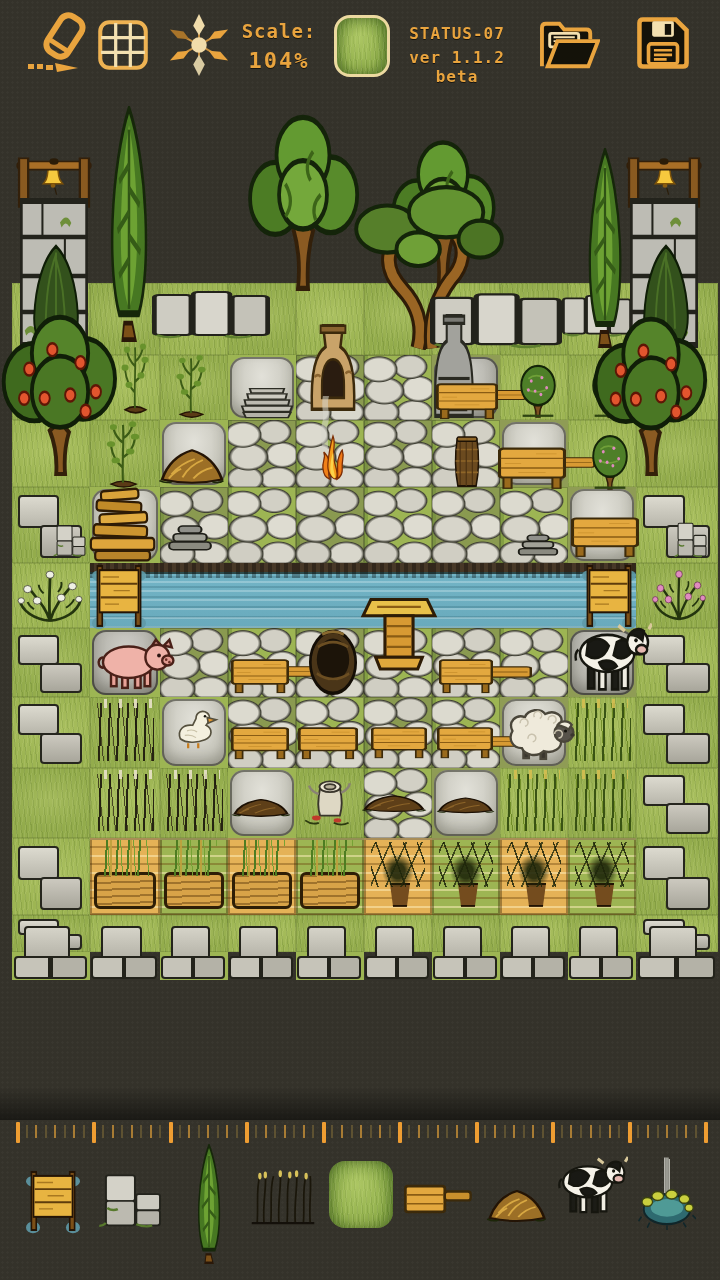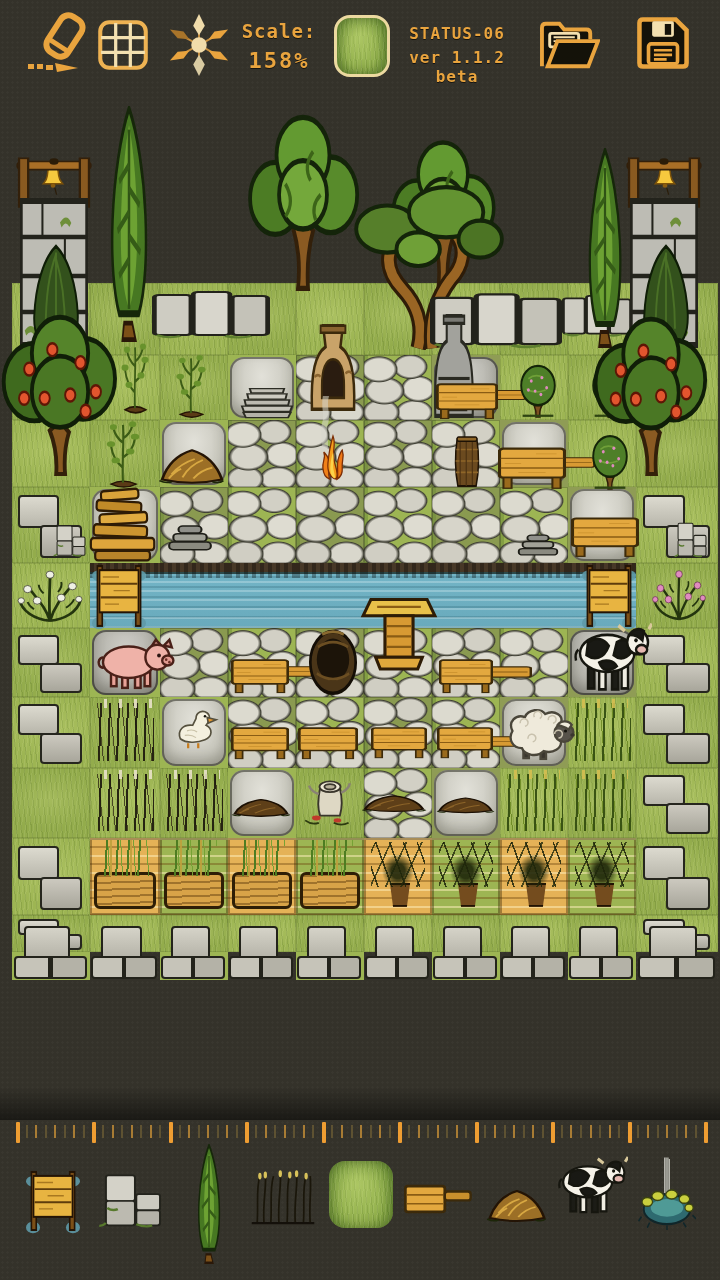--- a/index.html
+++ b/index.html
@@ -165,23 +165,23 @@
         <path d="M32 66 L38 54 L32 44 L26 54Z" fill="#d9cba2"></path>
         <path d="M2 18 L16 20 L22 28 L10 27Z" fill="#a8742a"></path>
         <path d="M62 18 L48 20 L42 28 L54 27Z" fill="#e9a43e"></path>
         <path d="M2 50 L16 48 L22 40 L10 41Z" fill="#e9a43e"></path>
         <path d="M62 50 L48 48 L42 40 L54 41Z" fill="#e9a43e"></path>
         <circle cx="32" cy="34" r="8" fill="#f2dcaa"></circle>
       </svg>
     </span>
   </button>
   <div class="gold-text" style="left:238px;top:20px;width:82px;font-size:19px;">Scale:</div>
-  <div class="gold-text" style="left:238px;top:48px;width:82px;font-size:22px;letter-spacing:2px;">158%</div>
+  <div class="gold-text" style="left:238px;top:48px;width:82px;font-size:22px;letter-spacing:2px;">104%</div>
   <div id="toolbar-tile" class="grass-chip" style="position:absolute;left:334px;top:15px;width:50px;height:56px;"></div>
-  <div class="gold-text" style="left:388px;top:24px;width:138px;font-size:16px;">STATUS-06</div>
+  <div class="gold-text" style="left:388px;top:24px;width:138px;font-size:16px;">STATUS-07</div>
   <div class="gold-text" style="left:388px;top:48px;width:138px;font-size:16px;">ver 1.1.2 beta</div>
   <button class="tb-btn" style="left:538px;top:16px;width:62px;height:56px;">
     <span>
       <svg viewBox="0 0 64 58">
         <path d="M4 52 V12 Q4 8 8 8 H22 L27 14 H50 Q54 14 54 18 V24" fill="#141209" stroke="#e9a43e" stroke-width="4"></path>
         <rect x="12" y="18" width="30" height="14" rx="2" fill="#141209" stroke="#f3e0b0" stroke-width="3"></rect>
         <path d="M16 22 h22 M16 26 h22" stroke="#f3e0b0" stroke-width="2"></path>
         <path d="M10 52 L20 26 H62 L52 52 Z" fill="#141209" stroke="#e9a43e" stroke-width="4"></path>
       </svg>
     </span>

